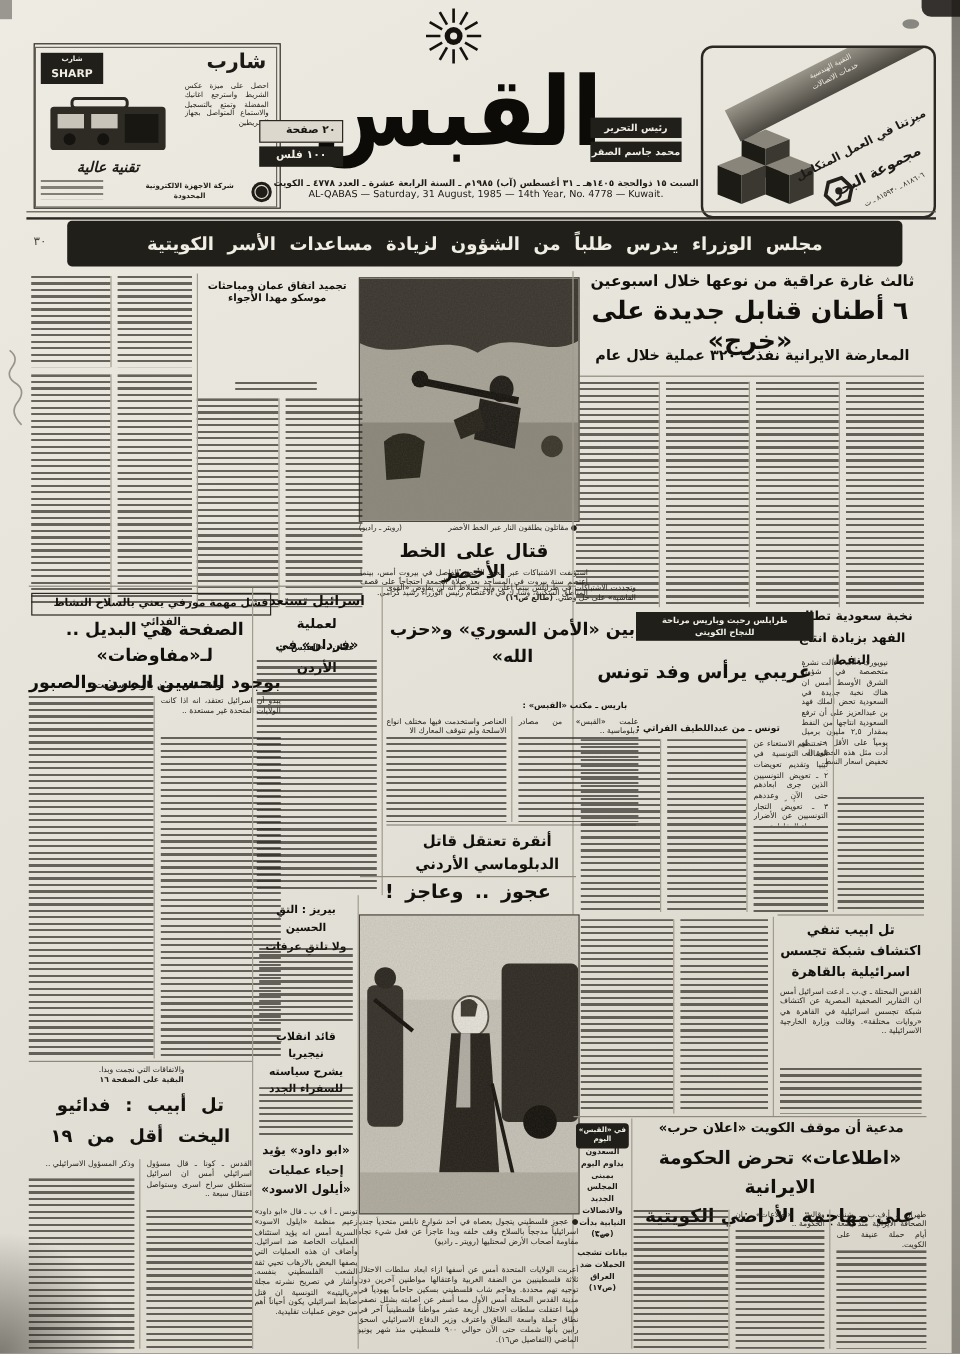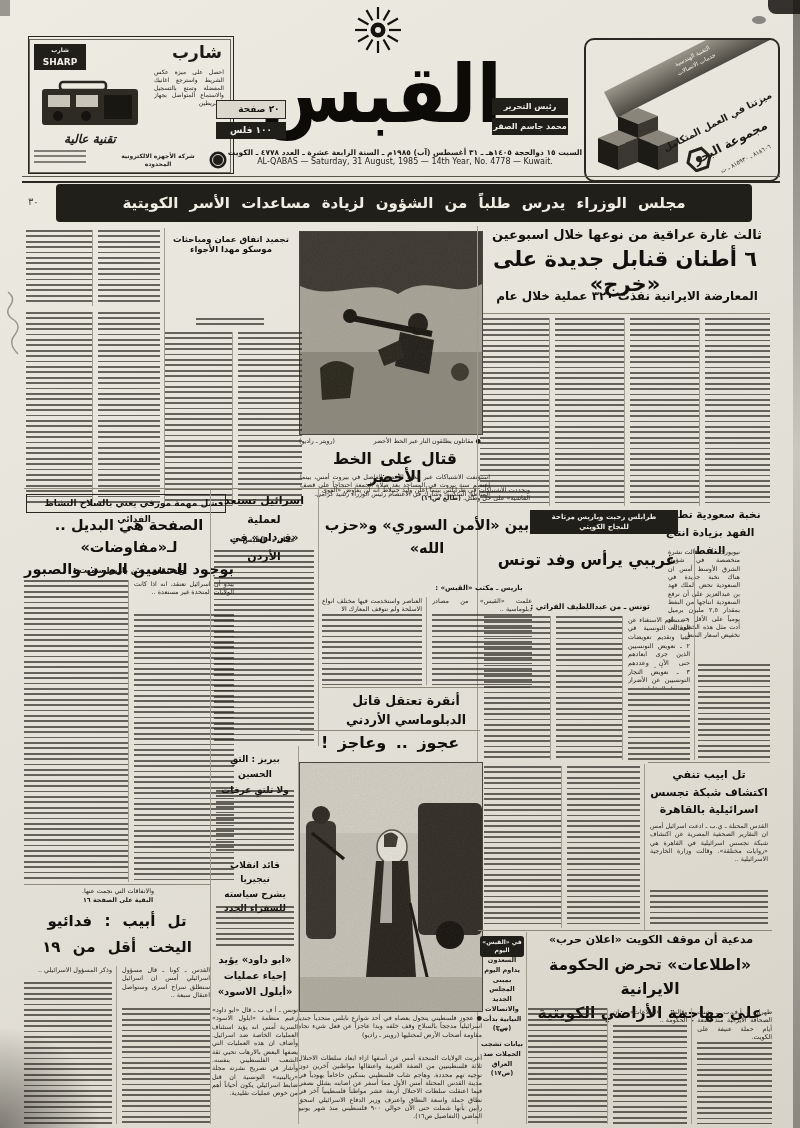--- a/index.html
+++ b/index.html
@@ -290,21 +290,21 @@
     <div>إحياء عمليات</div>
     <div>«أيلول الاسود»</div>
   </div>
   <div class="abs tiny" style="left:212px;top:1006px;width:86px;height:118px;">
     <span>تونس ـ أ ف ب ـ قال «ابو داود» زعيم منظمة «ايلول الاسود» السرية أمس انه يؤيد استئناف العمليات الخاصة ضد اسرائيل. وأضاف ان هذه العمليات التي يصفها البعض بالارهاب تحيي ثقة الشعب الفلسطيني بنفسه.</span>
     <span>وأشار في تصريح نشرته مجلة «رياليتيه» التونسية ان قتل ضابط اسرائيلي يكون أحياناً أهم من خوض عمليات تقليدية.</span>
   </div>
 
   <div class="hrl" style="left:24px;top:884px;width:186px;"></div>
   <div class="abs c" style="left:30px;top:887px;width:176px;font-size:6.4px;line-height:1.4;">
-    <div>والاتفاقات التي نجمت عنها.</div>
+    <div>والاتفاقات التي نجمت وبدا.</div>
     <div class="b">البقية على الصفحة ١٦</div>
   </div>
   <div class="abs hl" style="left:24px;top:908px;width:186px;font-size:15px;line-height:1.75;word-spacing:7px;">
     <div>تل أبيب : فدائيو</div>
     <div>اليخت أقل من ١٩</div>
   </div>
   <div class="abs" style="left:24px;top:966px;width:186px;height:158px;">
     <div class="cols">
       <div class="col">
           <div class="tiny" style="height:42px;">القدس ـ كونا ـ قال مسؤول اسرائيلي أمس ان اسرائيل ستطلق سراح اسرى وستواصل اعتقال سبعة ..</div>

